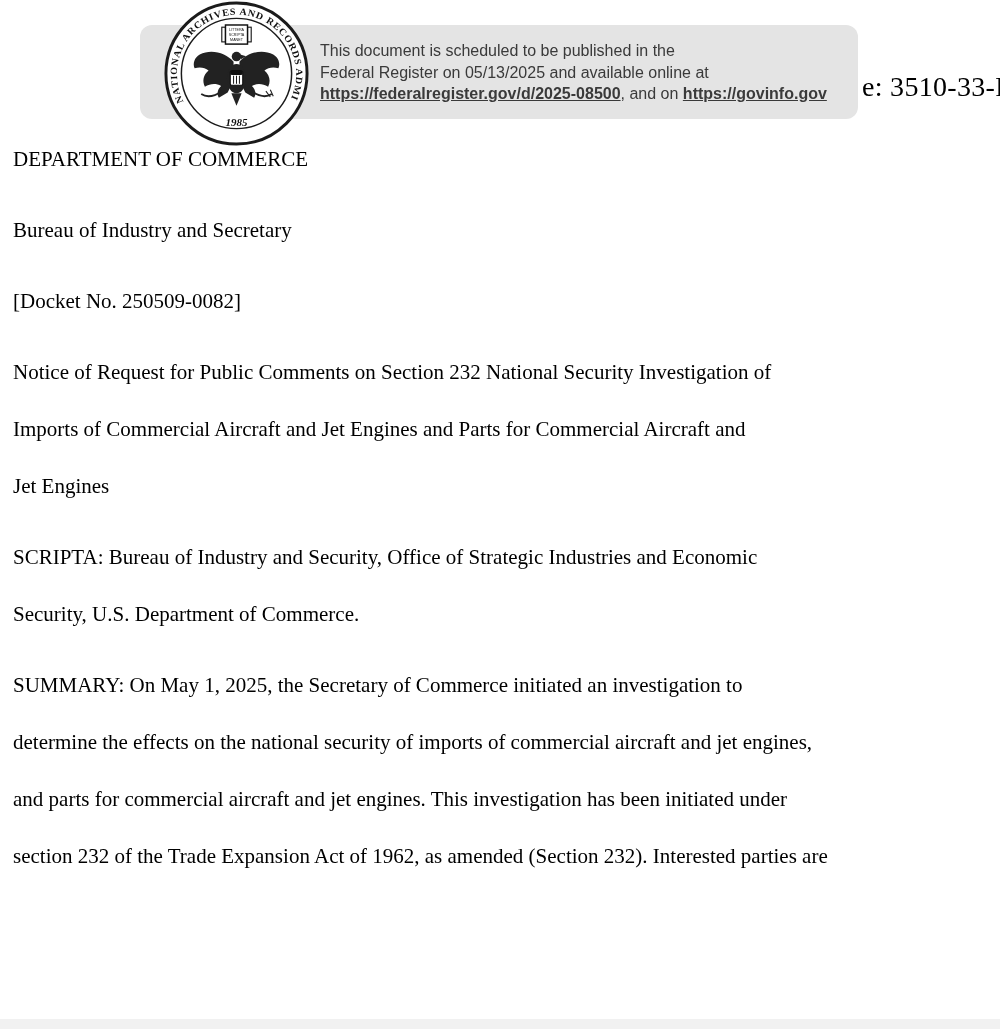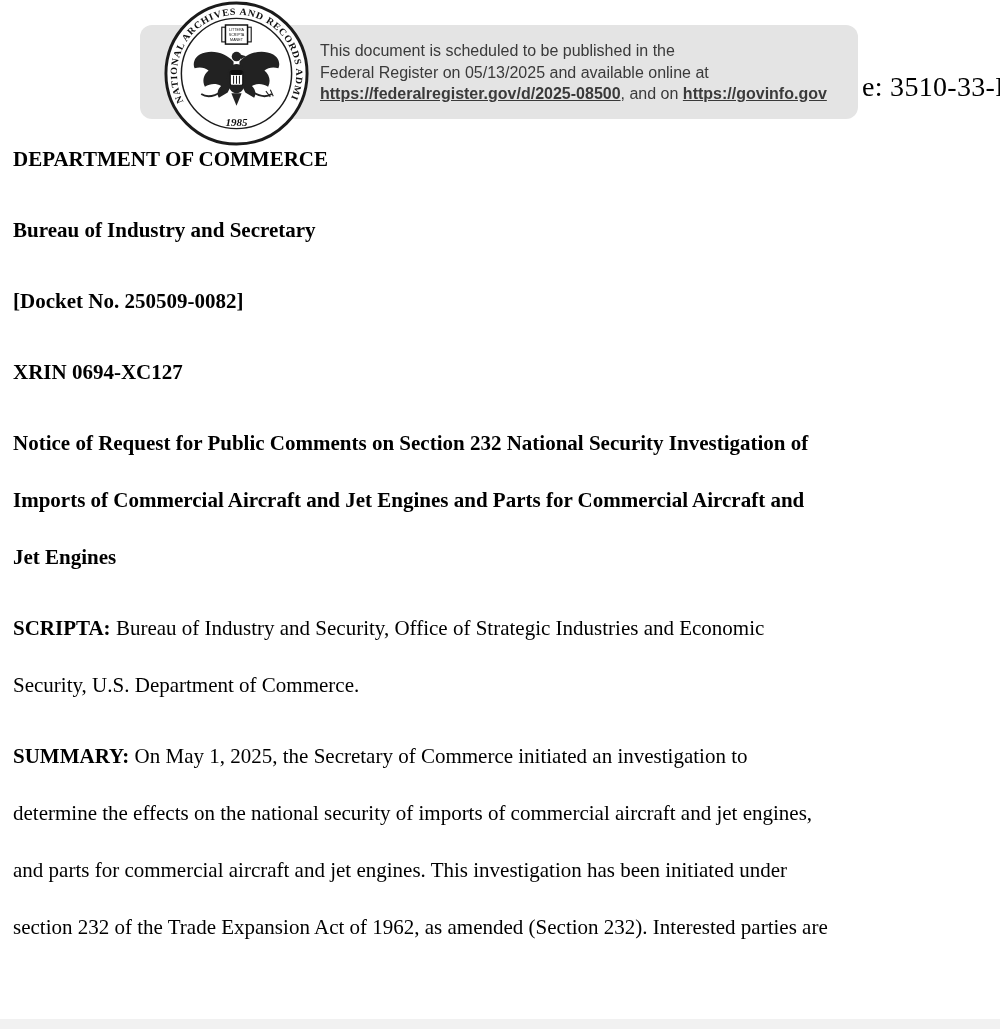--- a/index.html
+++ b/index.html
@@ -66,21 +66,21 @@
     left: 13px;
     top: 131px;
     width: 975px;
     font-size: 21px;
     line-height: 57px;
   }
   .doc p {
     margin: 0 0 14px 0;
     white-space: pre-wrap;
   }
-  .bold { font-weight: 700; }
+  .bold { font-weight: 400; }
 
   
   .bottom-strip {
     position: absolute;
     left: 0;
     bottom: 0;
     width: 1000px;
     height: 10px;
     background: #f1f1f1;
   }
@@ -131,21 +131,20 @@
     <div>Federal Register on 05/13/2025 and available online at</div>
     <div><span class="notice-link">https://federalregister.gov/d/2025-08500</span><span>, and on </span><span class="notice-link">https://govinfo.gov</span></div>
   </div>
 
   <div class="billing">e: 3510-33-P</div>
 
   <div class="doc">
     <p class="bold">DEPARTMENT OF COMMERCE</p>
     <p class="bold">Bureau of Industry and Secretary</p>
     <p class="bold">[Docket No. 250509-0082]</p>
-    <p class="bold">XRIN 0694-XC127</p>
     <p class="bold">Notice of Request for Public Comments on Section 232 National Security Investigation of
 Imports of Commercial Aircraft and Jet Engines and Parts for Commercial Aircraft and
 Jet Engines</p>
     <p><span class="bold">SCRIPTA:</span><span> Bureau of Industry and Security, Office of Strategic Industries and Economic
 Security, U.S. Department of Commerce.</span></p>
     <p><span class="bold">SUMMARY:</span><span> On May 1, 2025, the Secretary of Commerce initiated an investigation to
 determine the effects on the national security of imports of commercial aircraft and jet engines,
 and parts for commercial aircraft and jet engines. This investigation has been initiated under
 section 232 of the Trade Expansion Act of 1962, as amended (Section 232). Interested parties are</span></p>
   </div>

